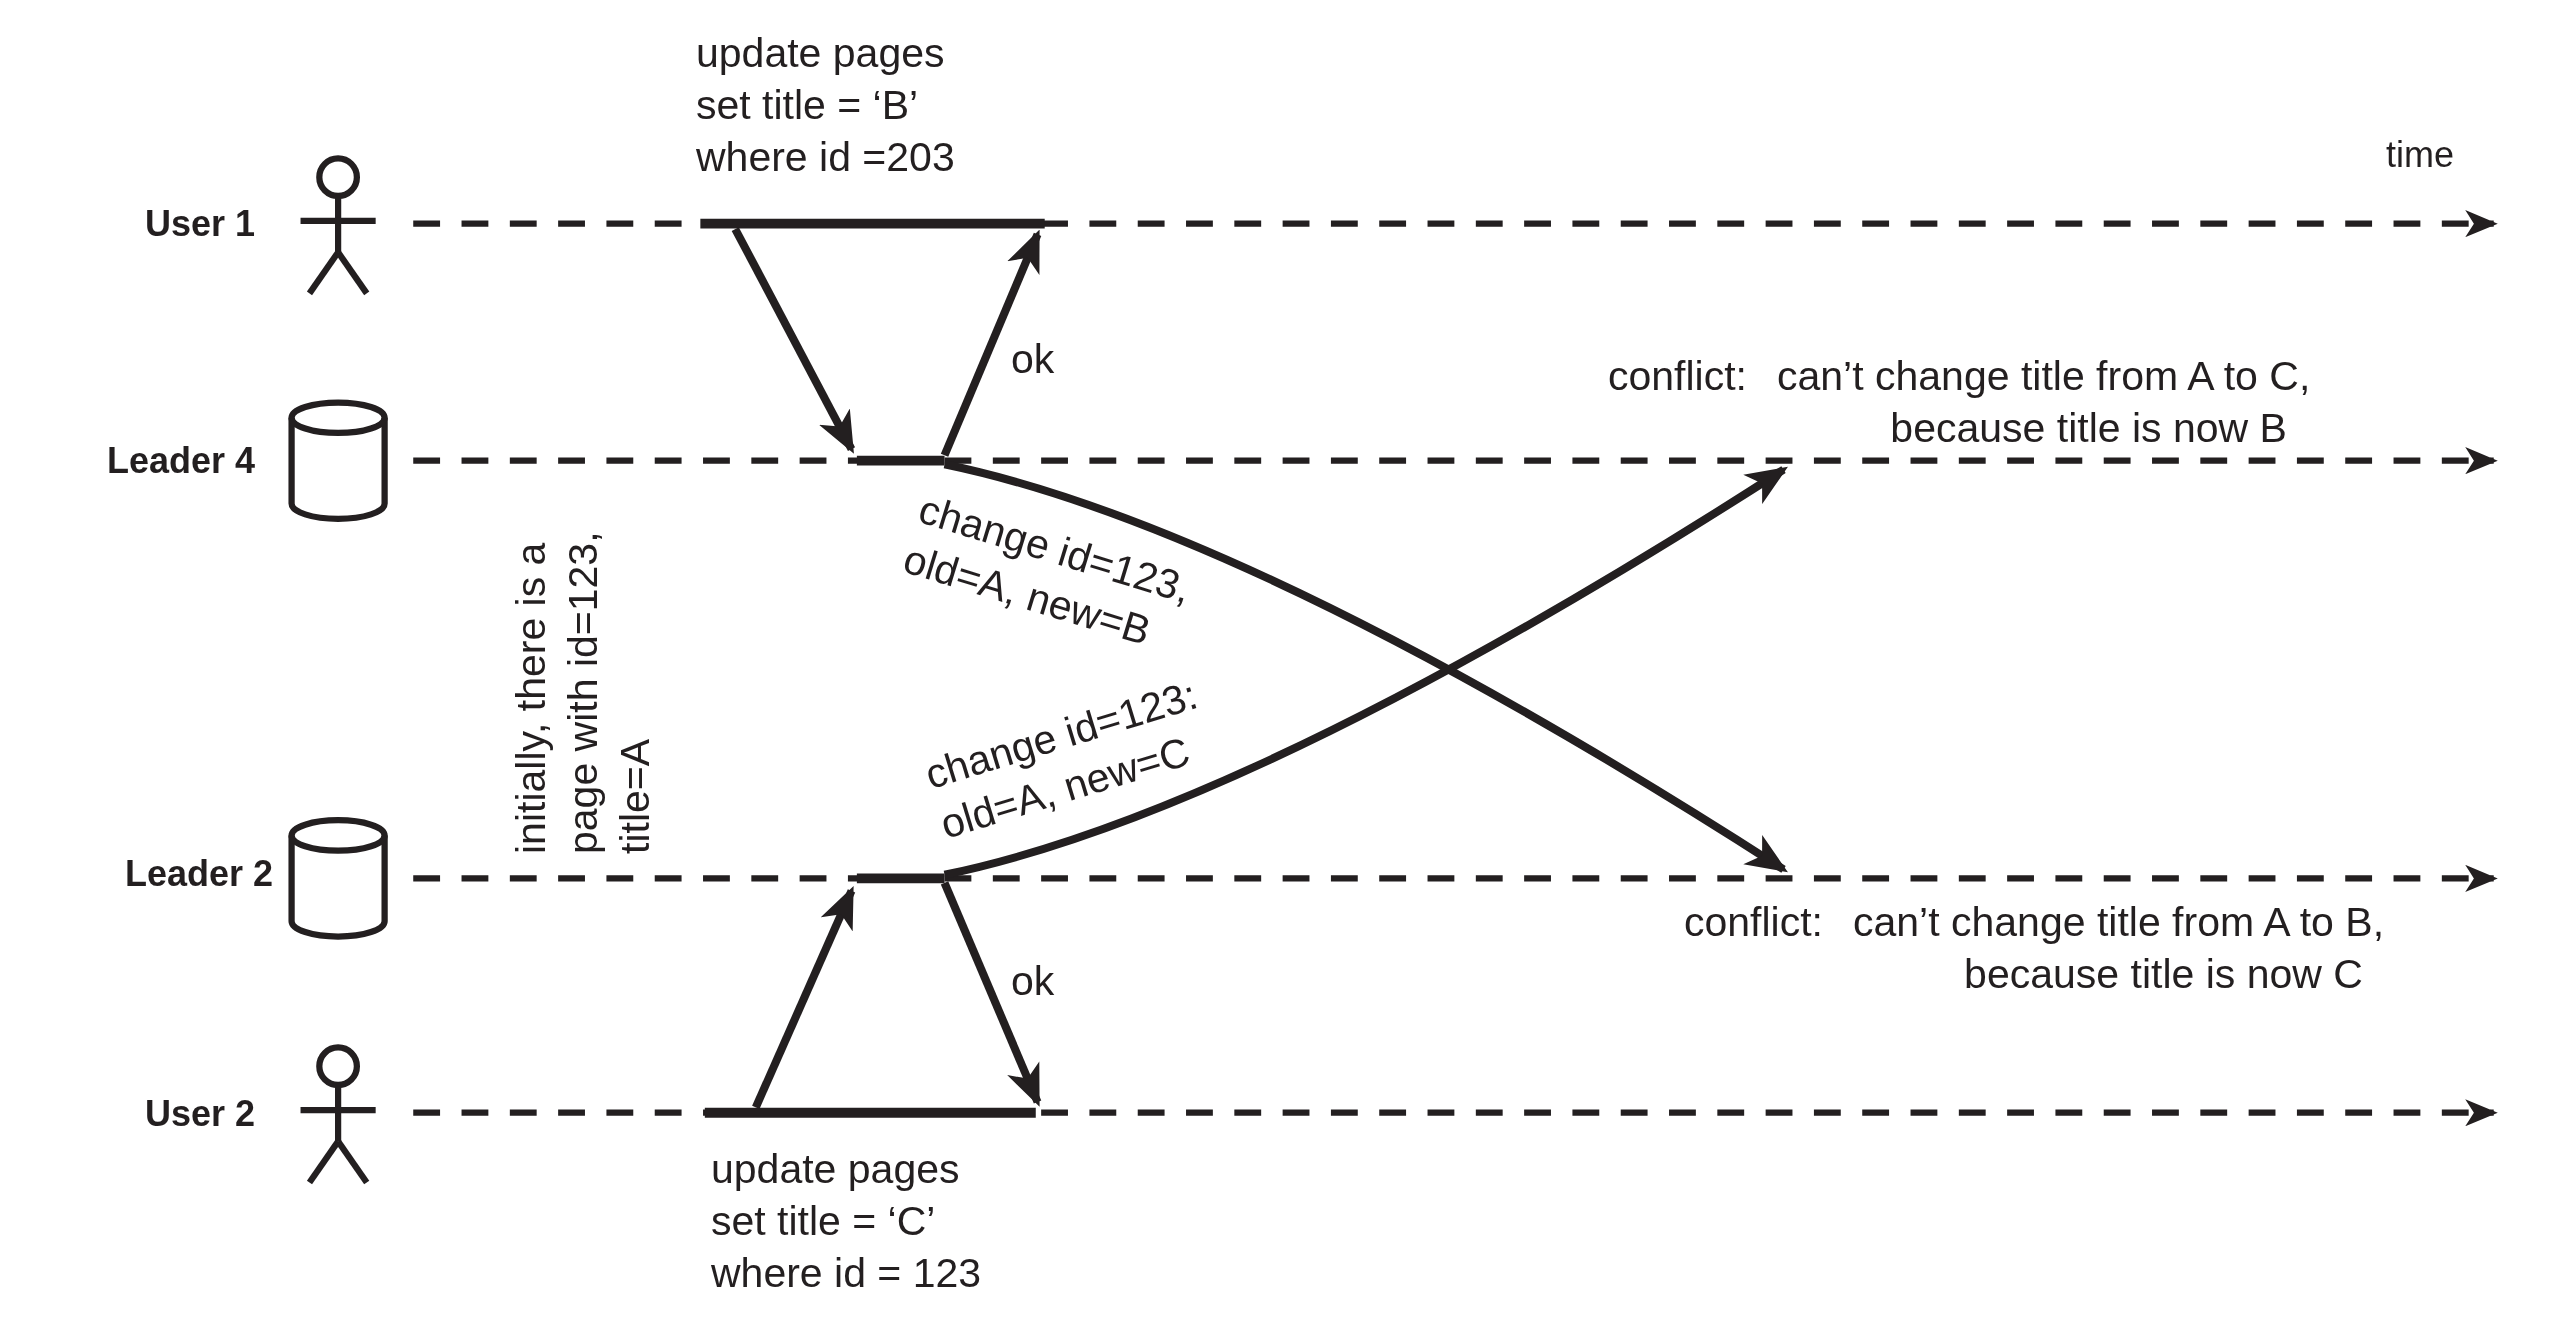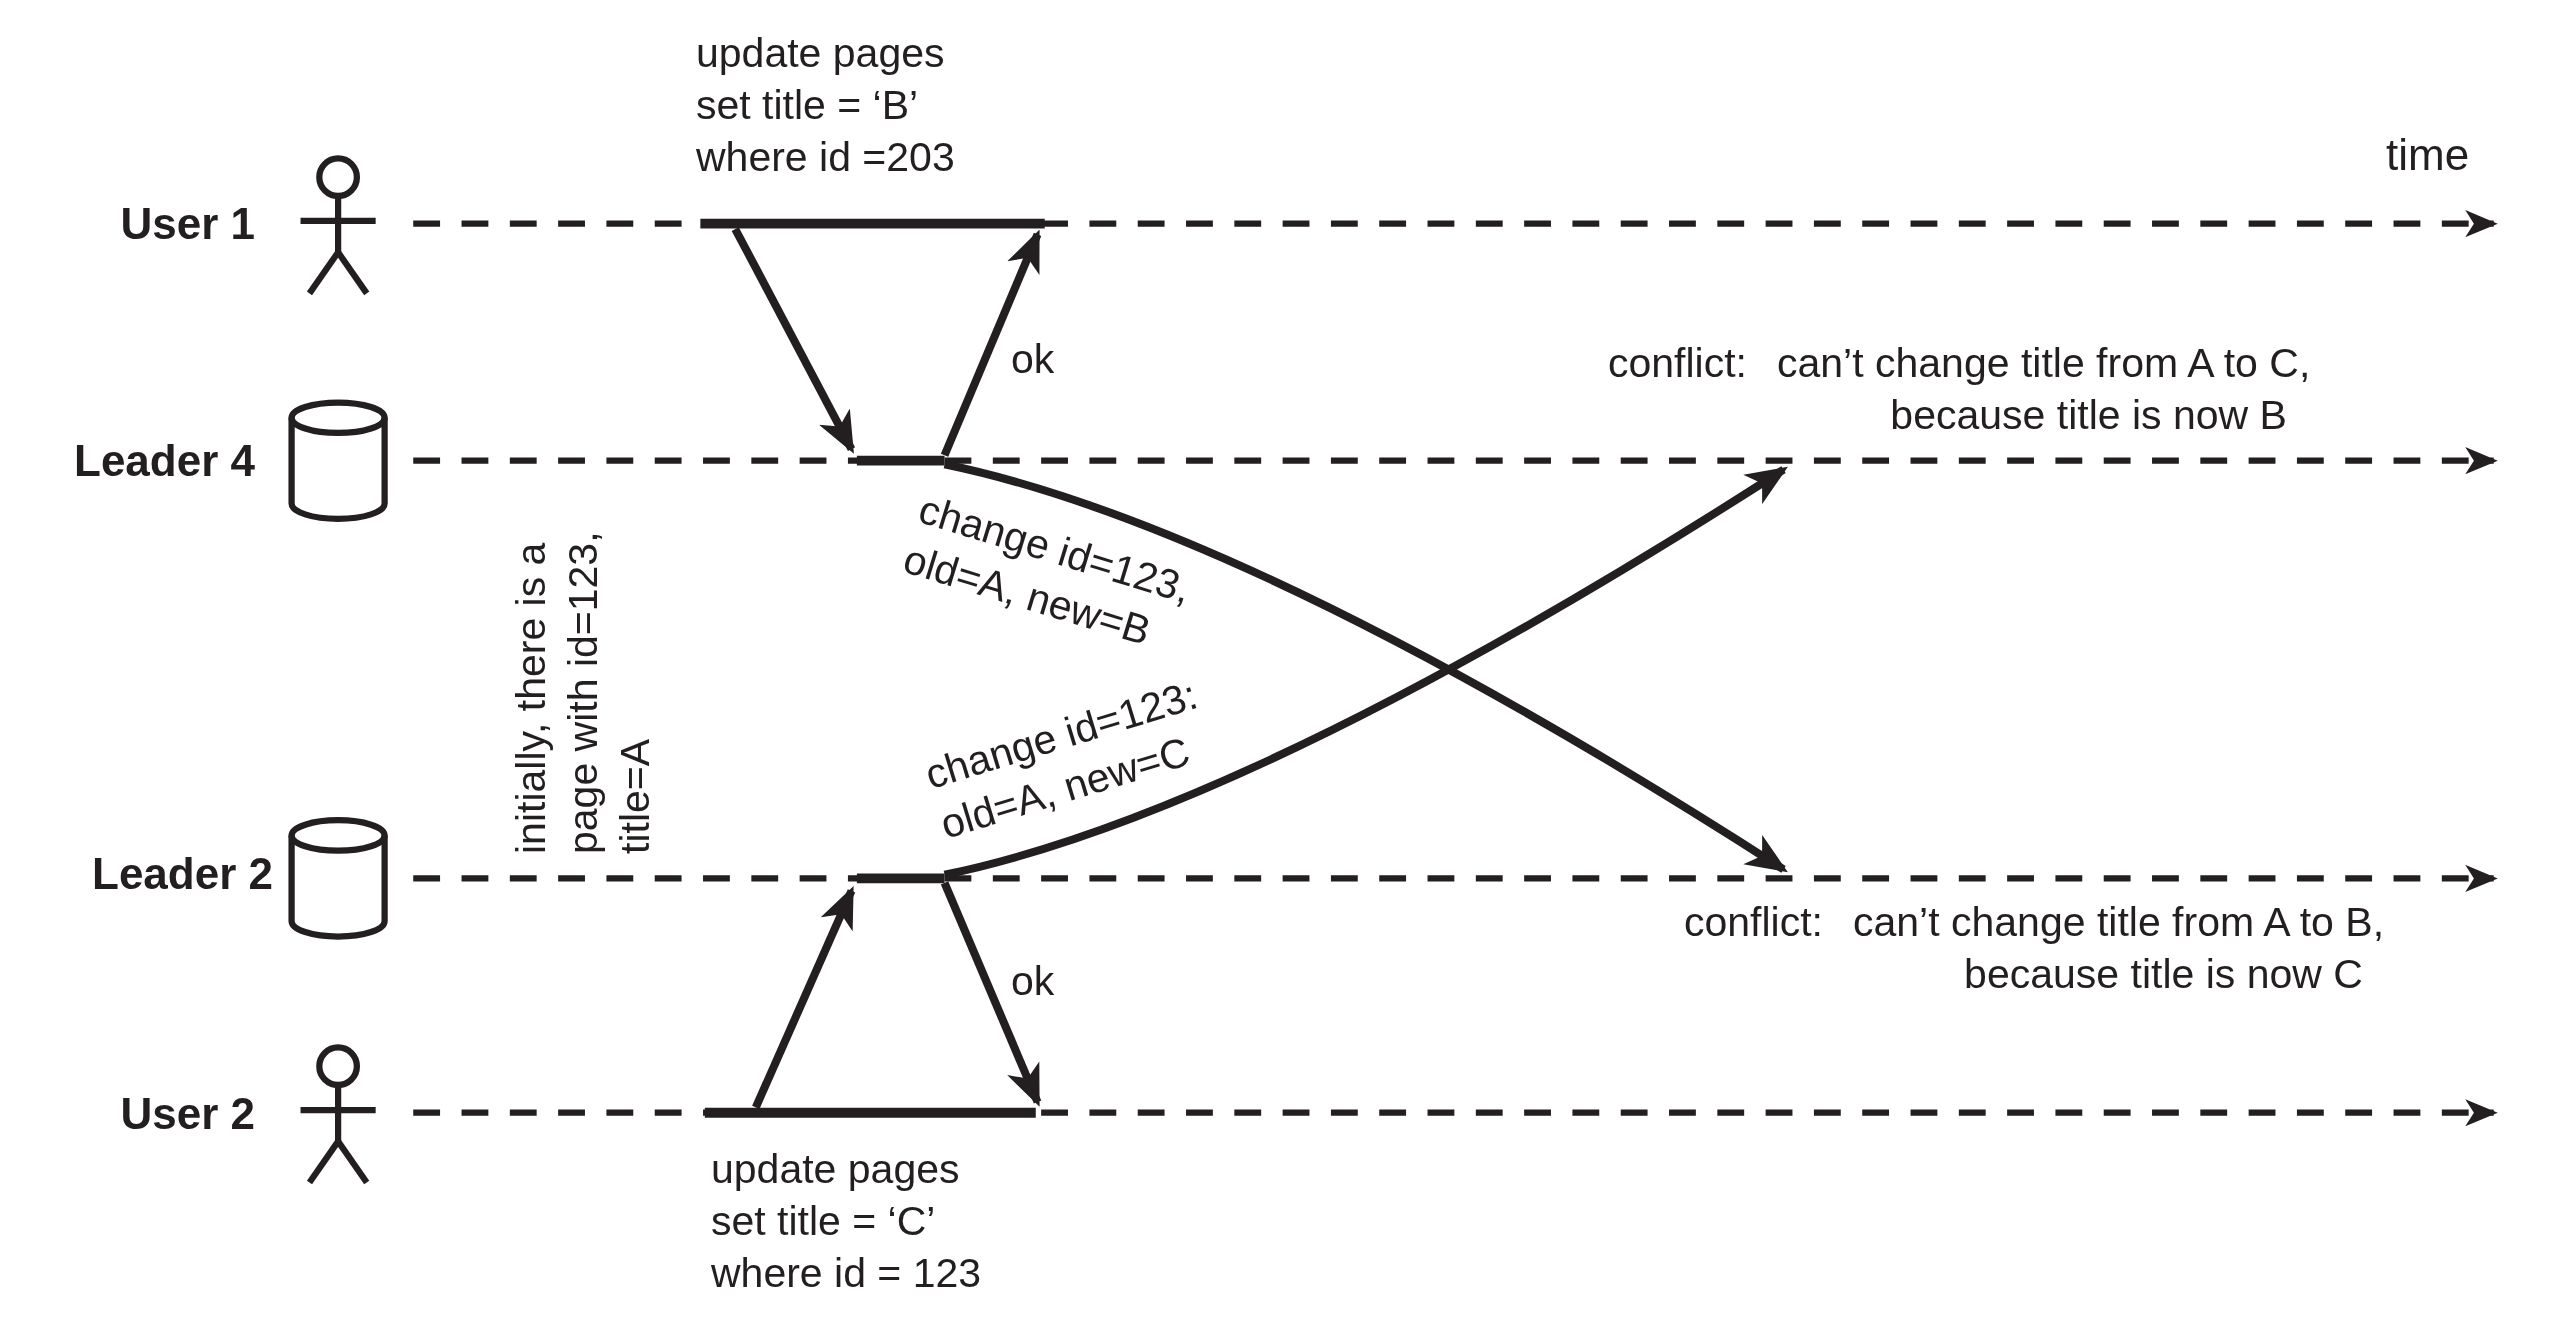--- a/index.html
+++ b/index.html
@@ -13,21 +13,21 @@
     color: #231f20;
   }
   #wires { position: absolute; left: 0; top: 0; }
   .txt {
     position: absolute;
     font-size: 41px;
     line-height: 52px;
     white-space: nowrap;
     color: #231f20;
   }
-  .big { font-size: 44px; line-height: 59px; }
+  .big { font-size: 36px; line-height: 59px; }
   .actor-label { width: 201px; text-align: right; font-weight: bold; }
   .rot-cw  { transform: rotate(17deg);  transform-origin: 0 0; }
   .rot-ccw { transform: rotate(-17deg); transform-origin: 0 0; }
   .note-rot {
     transform: rotate(-90deg);
     transform-origin: 0 0;
     width: 358px;
     white-space: normal;
   }
   .conflict .c-prefix { margin-right: 30px; }
@@ -124,21 +124,21 @@
     <div>change id=123,</div>
     <div>old=A, new=B</div>
   </div>
   <div class="txt rot-ccw" style="left:919px; top:751px">
     <div>change id=123:</div>
     <div>old=A, new=C</div>
   </div>
 
   <div class="txt note-rot" style="left:505px; top:854px">initially, there is a page with id=123, title=A</div>
 
-  <div class="txt conflict" style="left:1608px; top:337px">
+  <div class="txt conflict" style="left:1608px; top:350px">
     <div>
       <span class="c-prefix">conflict:</span><span>can’t change title from A to C,</span>
     </div>
     <div class="c-line2">because title is now B</div>
   </div>
 
   <div class="txt conflict" style="left:1684px; top:896px">
     <div>
       <span class="c-prefix">conflict:</span><span>can’t change title from A to B,</span>
     </div>

